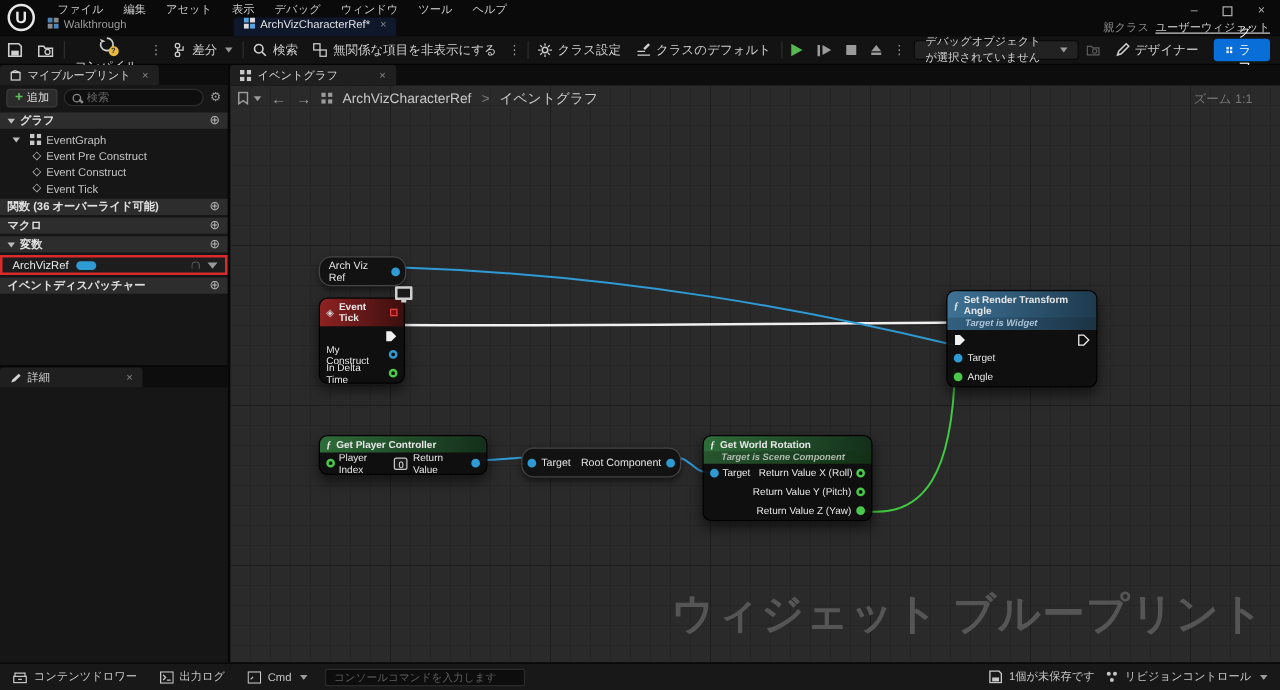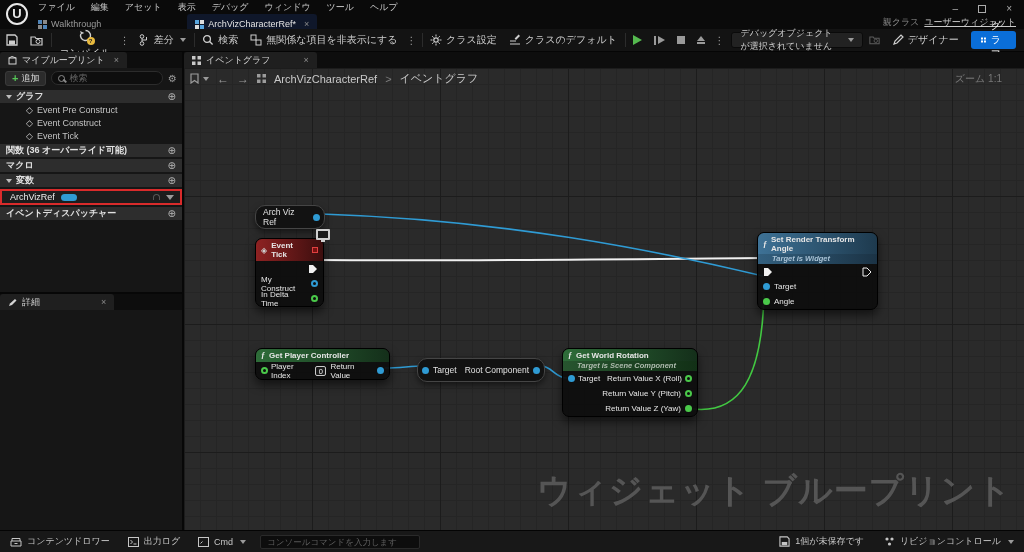--- a/index.html
+++ b/index.html
@@ -4,26 +4,26 @@
 <style>
   * { margin:0; padding:0; box-sizing:border-box; }
   html,body { width:1024px; height:552px; overflow:hidden; background:#0b0b0b;
     font-family:"Liberation Sans","DejaVu Sans",sans-serif; -webkit-font-smoothing:antialiased; }
   .app { position:relative; width:1024px; height:552px; background:#0b0b0b; color:#cfcfcf; }
 
   
   .titlebar { position:absolute; top:0; left:0; right:0; height:29px; background:#0a0a0a; }
   .u-logo { position:absolute; left:6px; top:3px; width:22px; height:22px; border-radius:50%;
     border:2px solid #e8e8e8; color:#e8e8e8; font-weight:bold; font-size:13px; line-height:18px; text-align:center; }
-  .menus { position:absolute; left:38px; top:0; height:14px; display:flex; gap:16px; align-items:center; font-size:9px; color:#c9c9c9; }
+  .menus { position:absolute; left:46px; top:0; height:14px; display:flex; gap:16px; align-items:center; font-size:9px; color:#c9c9c9; }
   .menus span { cursor:default; }
   .win-controls { position:absolute; right:12px; top:3px; display:flex; gap:20px; align-items:center; color:#ababab; font-size:10px; }
   .win-sq { width:8px; height:8px; border:1px solid #ababab; display:inline-block; }
   .asset-tabs { position:absolute; left:30px; top:14px; height:15px; display:flex; align-items:stretch; font-size:9px; }
-  .atab { display:flex; align-items:flex-end; gap:4px; padding:0 8px; color:#9a9a9a; }
+  .atab { display:flex; align-items:flex-start; gap:4px; padding:0 8px; color:#9a9a9a; }
   .atab.active { background:#0f172a; color:#e4e4e4; border-radius:3px 3px 0 0; margin-left:78px; }
   .bp-ico { width:9px; height:9px; display:inline-block; }
   .tab-x { color:#8a8a8a; font-size:9px; margin-left:4px; }
   .parent-class { position:absolute; right:8px; top:16px; font-size:9px; color:#8a8a8a; }
   .parent-class b { color:#c9c9c9; font-weight:normal; text-decoration:underline; margin-left:5px; }
 
   
   .toolbar { position:absolute; top:29px; left:0; right:0; height:23px; background:#131313;
     display:flex; align-items:center; font-size:10px; color:#cfcfcf; border-bottom:1px solid #050505; }
   .tb { display:flex; align-items:center; gap:4px; padding:0 6px; height:100%; cursor:default; white-space:nowrap; }
@@ -117,21 +117,21 @@
   .redsq { width:6px; height:6px; background:#7a1010; border:1px solid #e04040; margin-left:auto; }
   .monitor { position:absolute; top:-10px; right:-7px; width:14px; height:11px; background:#1a1a1a; border:2px solid #cfcfcf; border-radius:1px; }
   .monitor::after { content:""; position:absolute; left:3px; bottom:-4px; width:4px; height:2px; background:#cfcfcf; }
 
   
   .statusbar { position:absolute; left:0; right:0; bottom:0; height:22px; background:#181818; border-top:1px solid #040404;
     display:flex; align-items:center; font-size:9px; color:#c6c6c6; padding:0 6px; gap:10px; }
   .sb-item { display:flex; align-items:center; gap:5px; height:100%; padding:0 4px; }
   .console-input { width:160px; height:14px; background:#0d0d0d; border:1px solid #2a2a2a; border-radius:2px; color:#cfcfcf; font-size:8.5px; padding:0 6px; outline:none; }
   .console-input::placeholder { color:#5f5f5f; }
-  .sb-right { margin-left:auto; display:flex; align-items:center; gap:12px; }
+  .sb-right { margin-left:auto; display:flex; align-items:center; }
 </style>
 </head>
 <body>
 
 <div class="app">
 
   <div class="titlebar">
     <div class="u-logo">U</div>
     <div class="menus">
       <span>ファイル</span>
@@ -309,20 +309,30 @@
           <input placeholder="検索" style="">
         </div>
         <span class="gear-g">⚙</span>
       </div>
 
       <div class="sec-hdr">
         <span class="tree-caret"></span>
         <span>グラフ</span>
         <span class="grow"></span>
           <span class="oplus">⊕</span>
+      </div>
+      <div class="bp-row ind1" style="margin-top:2px;">
+        <span class="tree-caret"></span>
+        <svg class="grid-ico" viewBox="0 0 9 9">
+            <rect x="0" y="0" width="3.5" height="3.5" fill="#c9c9c9"></rect>
+            <rect x="5.5" y="0" width="3.5" height="3.5" fill="#c9c9c9"></rect>
+            <rect x="0" y="5.5" width="3.5" height="3.5" fill="#c9c9c9"></rect>
+            <rect x="5.5" y="5.5" width="3.5" height="3.5" fill="#c9c9c9"></rect>
+          </svg>
+        <span>EventGraph</span>
       </div>
       <div class="bp-row ind2">
         <span class="diamond">◇</span>
         <span>Event Pre Construct</span>
       </div>
       <div class="bp-row ind2">
         <span class="diamond">◇</span>
         <span>Event Construct</span>
       </div>
       <div class="bp-row ind2">

